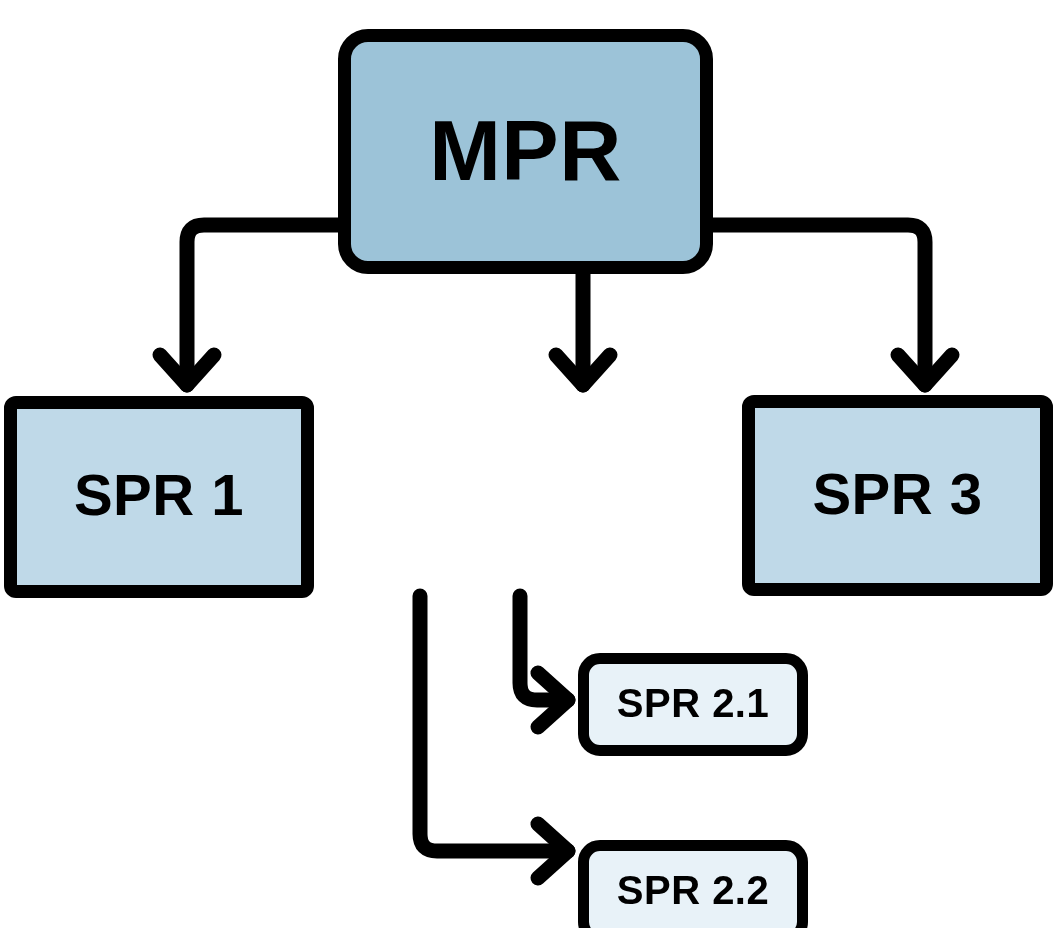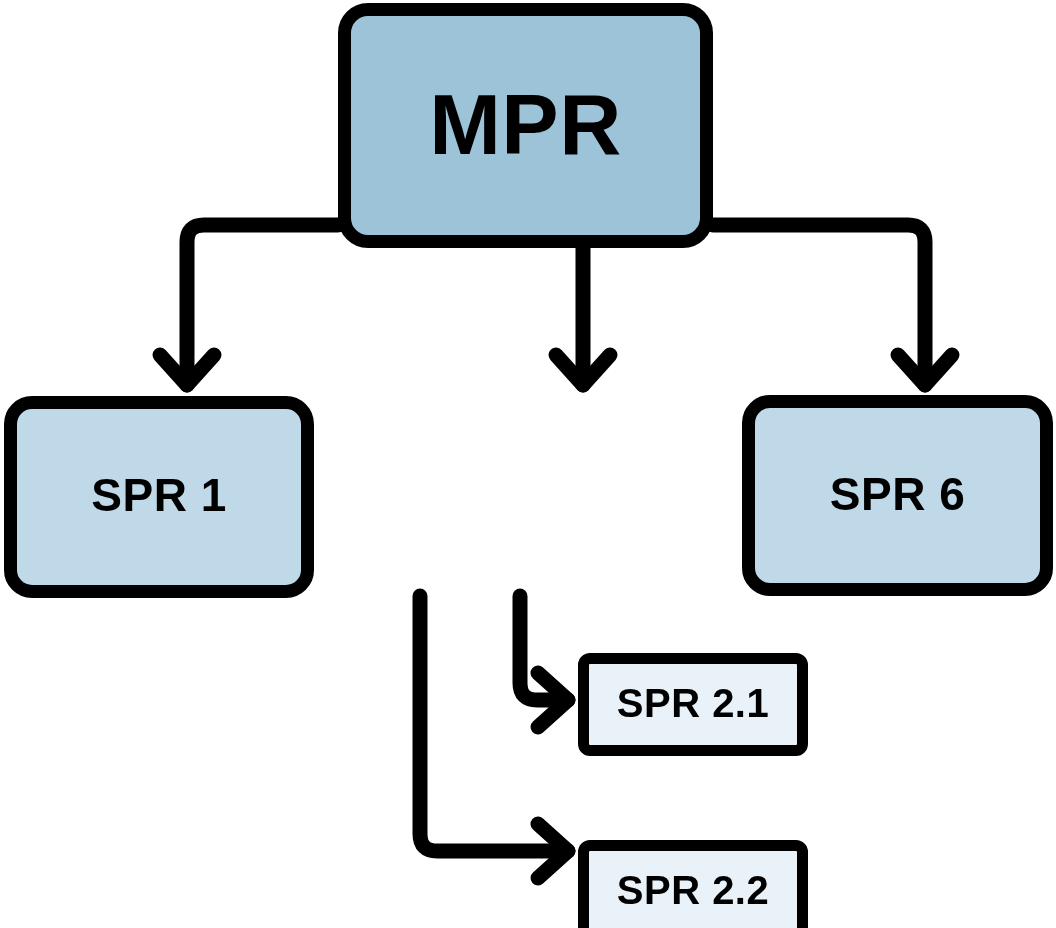--- a/index.html
+++ b/index.html
@@ -36,29 +36,30 @@
     color: #000000;
     font-weight: bold;
     letter-spacing: 0.5px;
     line-height: 1;
     user-select: none;
   }
   .node.root {
     background: #9cc3d8;
     border-radius: 30px;
     font-size: 86px;
+    margin-top: 26px;
   }
   .node.level1 {
     background: #bfd9e8;
-    border-radius: 28px;
-    font-size: 46px;
+    border-radius: 12px;
+    font-size: 58px;
   }
   .node.level2 {
     background: #e8f2f8;
-    border-radius: 12px;
+    border-radius: 22px;
     border-width: 11px;
     font-size: 40px;
   }
   .node .node-label {
     display: block;
     transform: translateY(-2px);
   }
   
   #node-mpr     { left: 338px; top: 3px;   width: 375px; height: 245px; }
   #node-spr1    { left: 4px;   top: 396px; width: 310px; height: 202px; }
@@ -95,21 +96,21 @@
   <div class="node root" id="node-mpr">
     <span class="node-label">MPR</span>
   </div>
 
   <div class="node level1" id="node-spr1">
     <span class="node-label">SPR 1</span>
   </div>
 
 
   <div class="node level1" id="node-spr3">
-    <span class="node-label">SPR 6</span>
+    <span class="node-label">SPR 3</span>
   </div>
 
   <div class="node level2" id="node-spr21">
     <span class="node-label">SPR 2.1</span>
   </div>
 
   <div class="node level2" id="node-spr22">
     <span class="node-label">SPR 2.2</span>
   </div>
 

